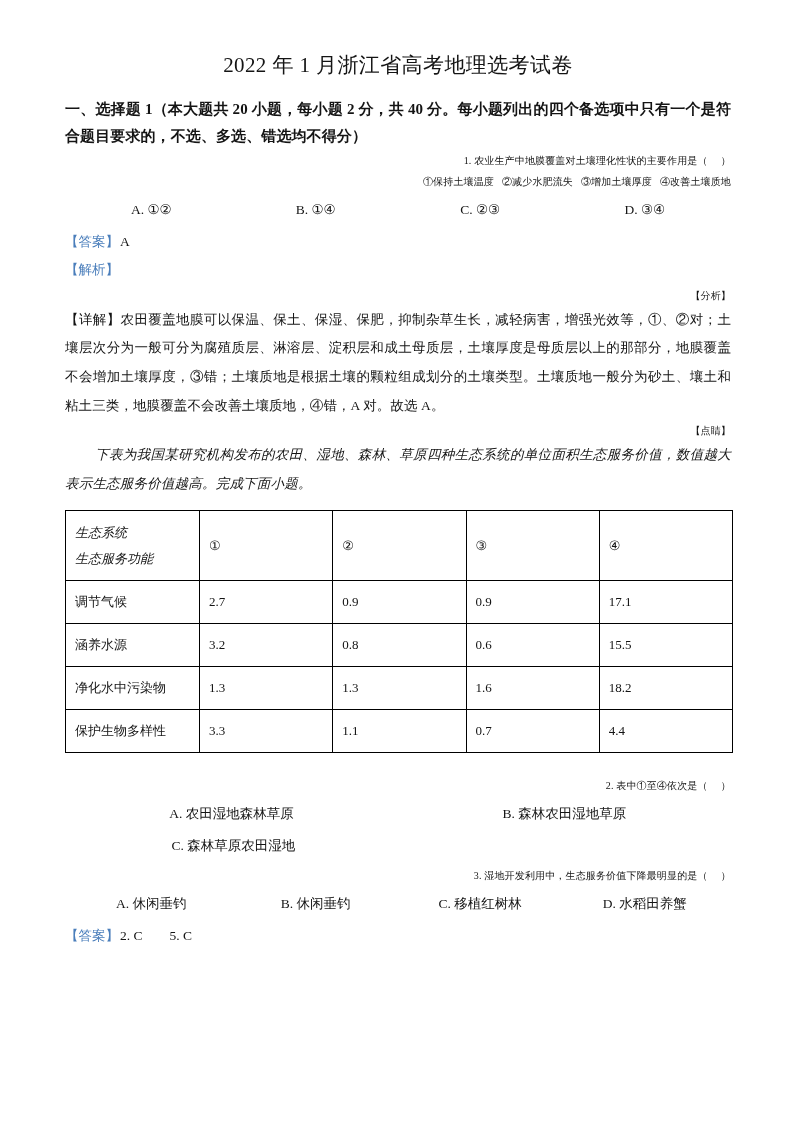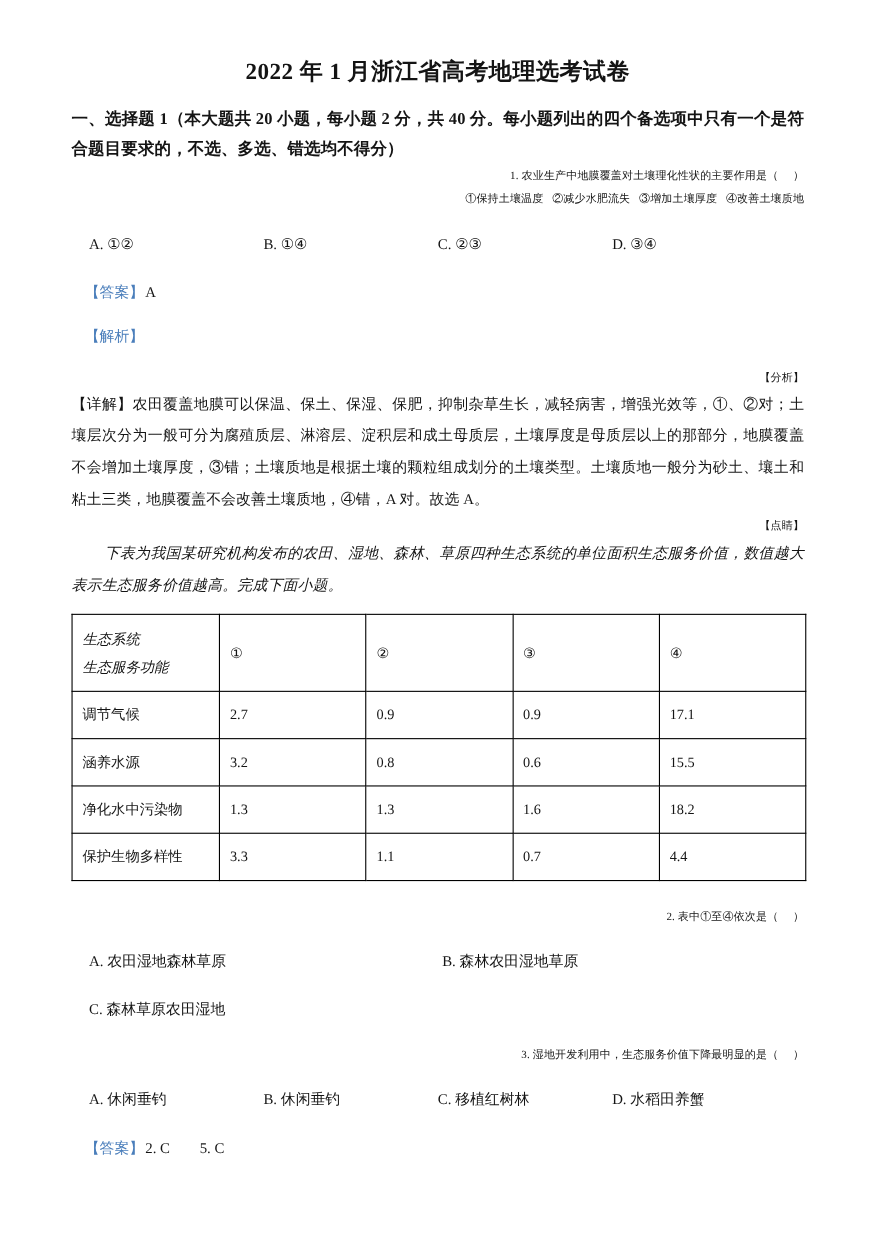--- a/index.html
+++ b/index.html
@@ -20,21 +20,21 @@
     width: 793px;
     height: 1122px;
     box-sizing: border-box;
     padding: 52px 62px 0 65px;
     overflow: hidden;
   }
 
   
   .doc-title {
     font-size: 21px;
-    font-weight: bold;
+    font-weight: normal;
     text-align: center;
     letter-spacing: 0.4px;
     margin: 0 0 17px 0;
     line-height: 1.3;
   }
 
   
   .section-heading {
     font-size: 15px;
     font-weight: bold;
@@ -60,37 +60,38 @@
     margin: 0;
     text-align: justify;
     text-justify: inter-ideograph;
   }
 
   
   .opts {
     display: flex;
     font-size: 13.5px;
     line-height: 2.1;
-    margin: 16px;
+    margin: 4px;
+    text-align: center;
   }
   .opts > span {
     display: block;
   }
   .opts.quad > span { width: 25%; }
   .opts.duo  > span { width: 50%; }
   .opts.duo  > span:nth-child(2) { padding-left: 8px; }
 
   
   .marker-blue {
     color: #4a7ebb;
   }
   .ans-line {
     font-size: 13.5px;
     line-height: 2.1;
-    margin: 12px;
+    margin: 0;
   }
   .ans-line .ans-val {
     color: #141414;
     padding-left: 1px;
   }
   .ans-gap { display: inline-block; width: 26px; }
 
   
   .kai {
     font-family: Liberation Serif, serif;

